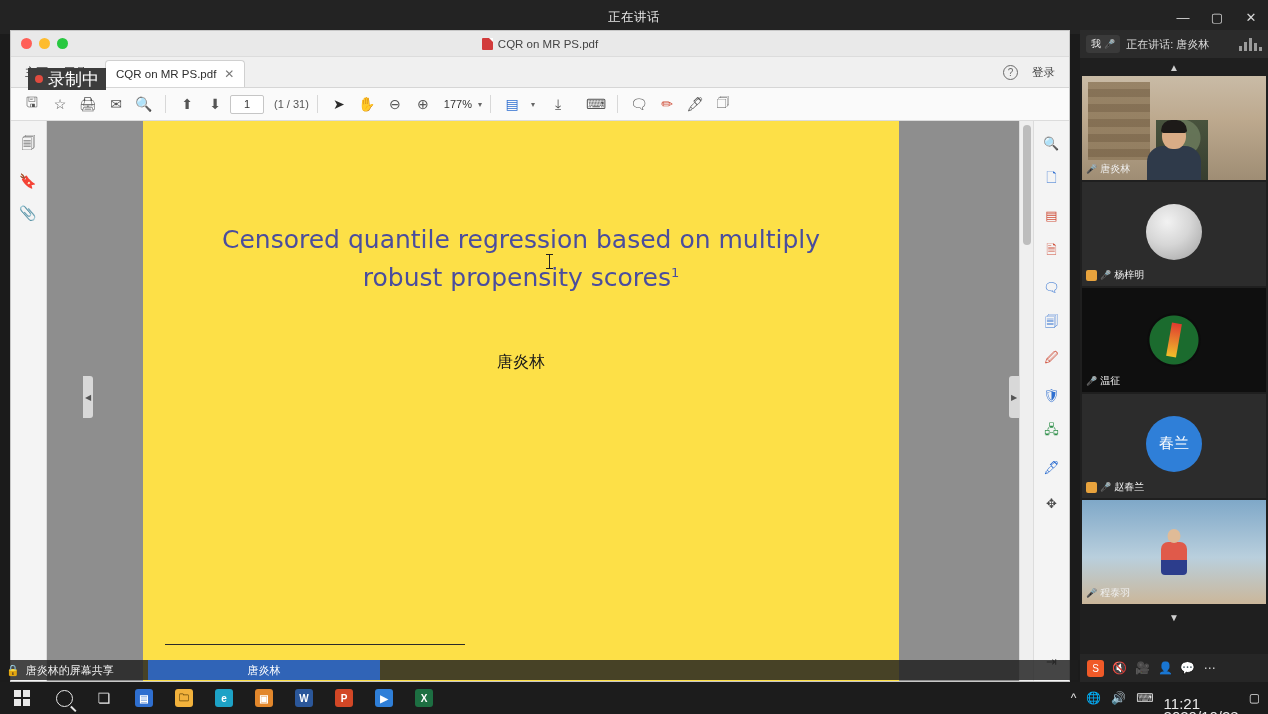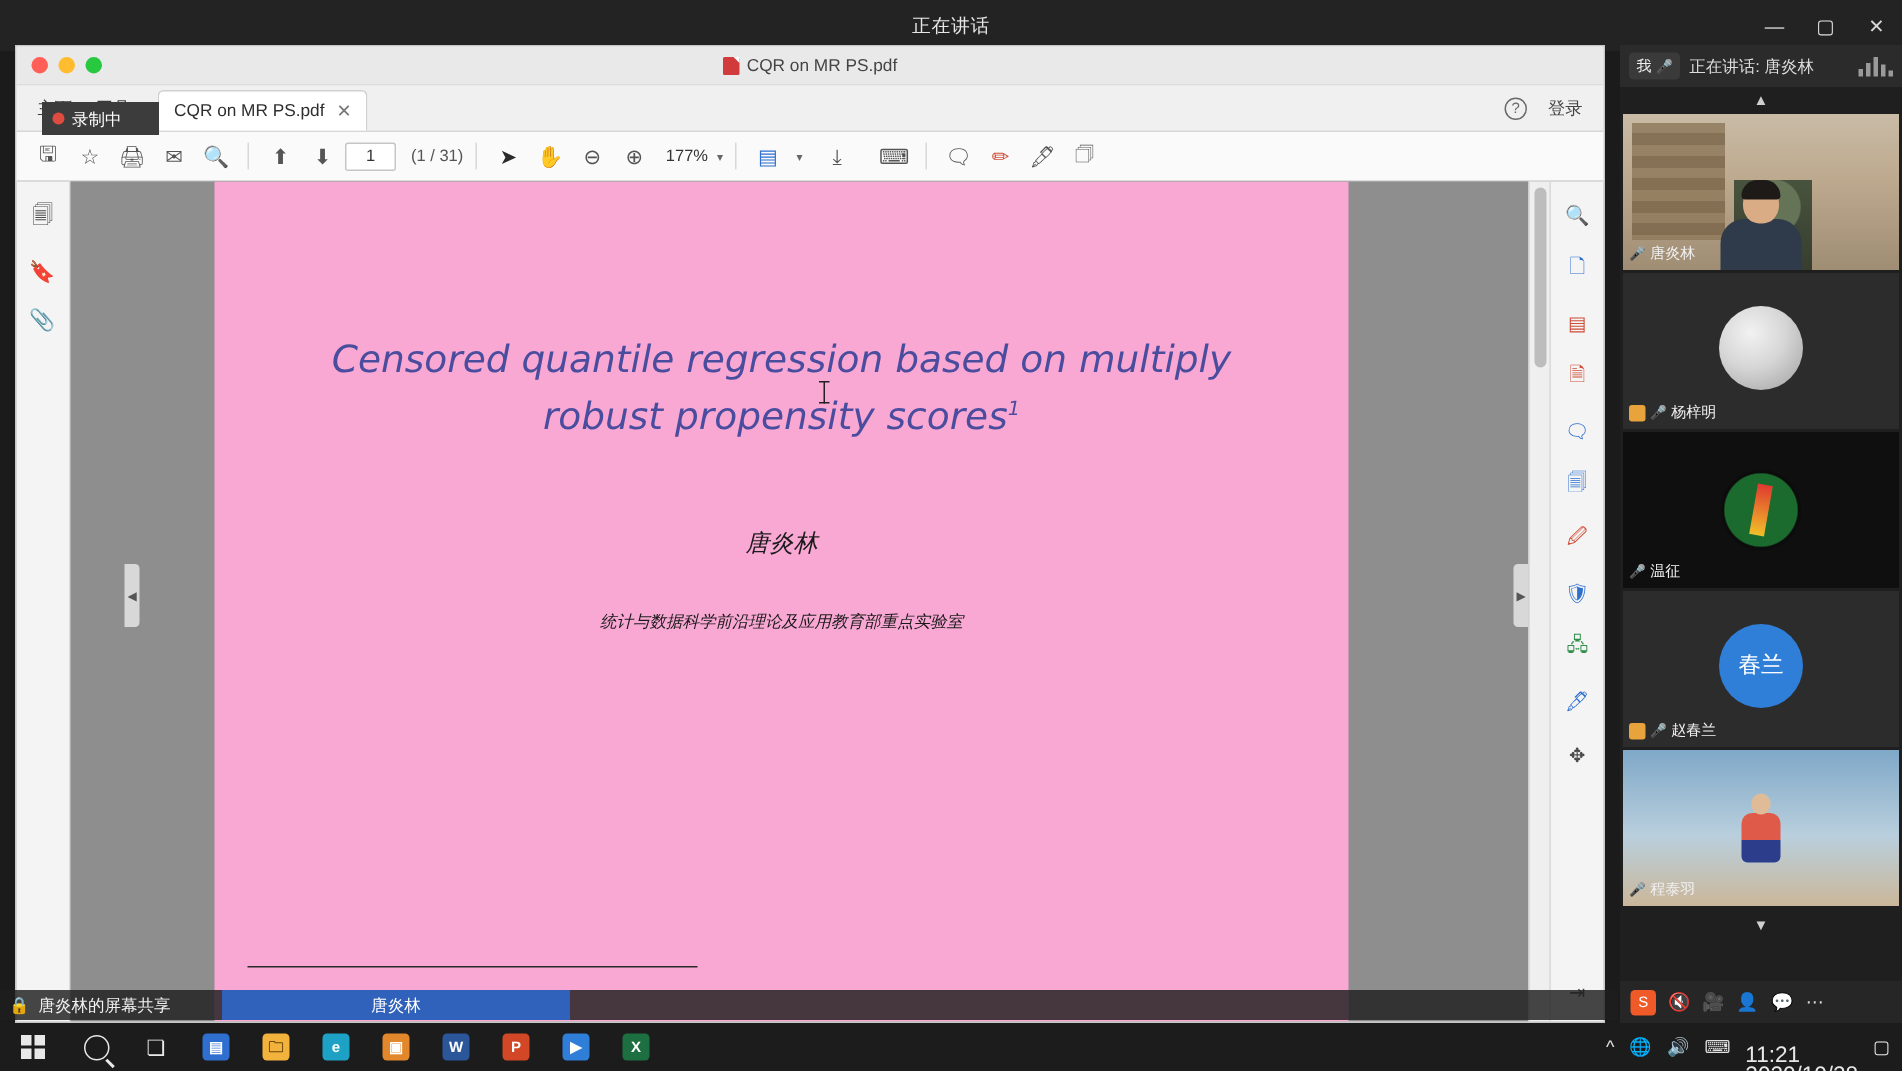--- a/index.html
+++ b/index.html
@@ -97,22 +97,21 @@
   
   .pdf-body { flex: 1; display: flex; min-height: 0; background: #9a9a9a; }
   .leftrail {
     width: 36px; background: #f4f4f4; border-right: 1px solid #dcdcdc;
     display: flex; flex-direction: column; align-items: center; padding-top: 12px; gap: 16px;
     color: #4a4a4a; font-size: 14px;
   }
   .doc-scroll { flex: 1; position: relative; background: #8e8e8e; overflow: hidden; }
   .page-canvas {
     position: absolute; left: 96px; top: 0; width: 756px; bottom: 0;
-    background: #f9a8d4;
-    font-style: italic;
+    background: #fde047;
   }
   .slide { padding: 100px 56px 0 56px; text-align: center; }
   .slide-title {
     color: #4a4d9e; font-size: 25px; line-height: 1.5; font-weight: 400;
     font-family: "DejaVu Sans", sans-serif;
   }
   .slide-title sup { font-size: 13px; }
   .slide-author {
     margin-top: 56px; font-size: 16px; color: #1a1a1a;
     font-family: "DejaVu Serif", serif;
@@ -189,21 +188,21 @@
     background: #2d6ad1; opacity: .85;
   }
   .share-banner .seg-label {
     position: absolute; left: 148px; top: 0; width: 232px; height: 20px;
     display: flex; align-items: center; justify-content: center; font-size: 11px; color: #fff;
   }
 
   
   .rec-pill {
     position: absolute; left: 28px; top: 68px; width: 78px; height: 22px;
-    background: #3c3c3c; border-radius: 0; color: #fff; font-size: 11px;
+    background: #3c3c3c; border-radius: 0; color: #fff; font-size: 17px;
     display: flex; align-items: center; gap: 5px; padding-left: 7px;
   }
   .rec-dot { width: 8px; height: 8px; border-radius: 50%; background: #e04b3f; }
 
   
   .panel {
     position: absolute; right: 0; top: 30px; width: 188px; height: 652px;
     background: #1f1f1f;
   }
   .speaking-bar {
@@ -420,21 +419,20 @@
 
       <div class="doc-scroll">
         <div class="collapse-arrow-l">◀</div>
         <div class="page-canvas">
           <div class="slide">
             <div class="slide-title">
               <span>Censored quantile regression based on multiply robust propensity scores</span><sup>1</sup>
             </div>
             <div class="slide-author">唐炎林</div>
             <div class="slide-affil">
-              <div>统计与数据科学前沿理论及应用教育部重点实验室</div>
             </div>
           </div>
           <div class="footnote-rule"></div>
           <div class="text-cursor"></div>
         </div>
         <div class="collapse-arrow-r">▶</div>
       </div>
 
       <div class="pdf-vscroll">
         <div class="pdf-vthumb"></div>

